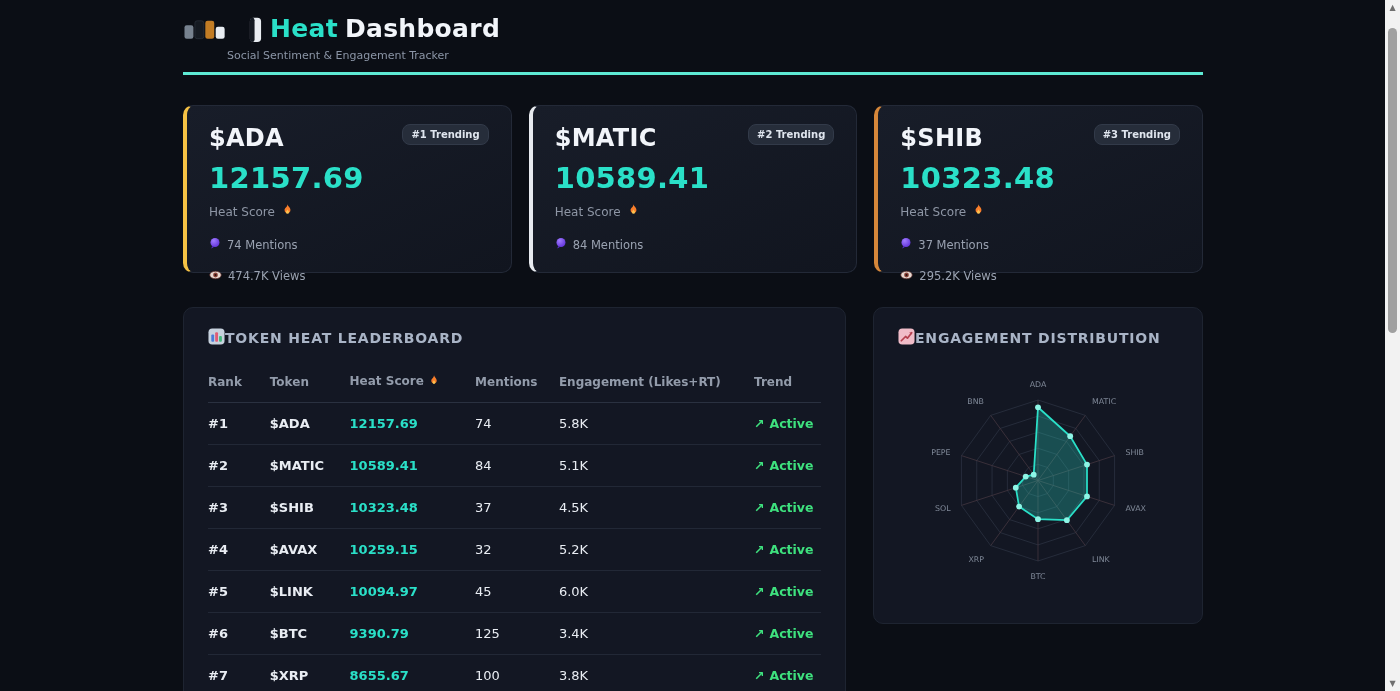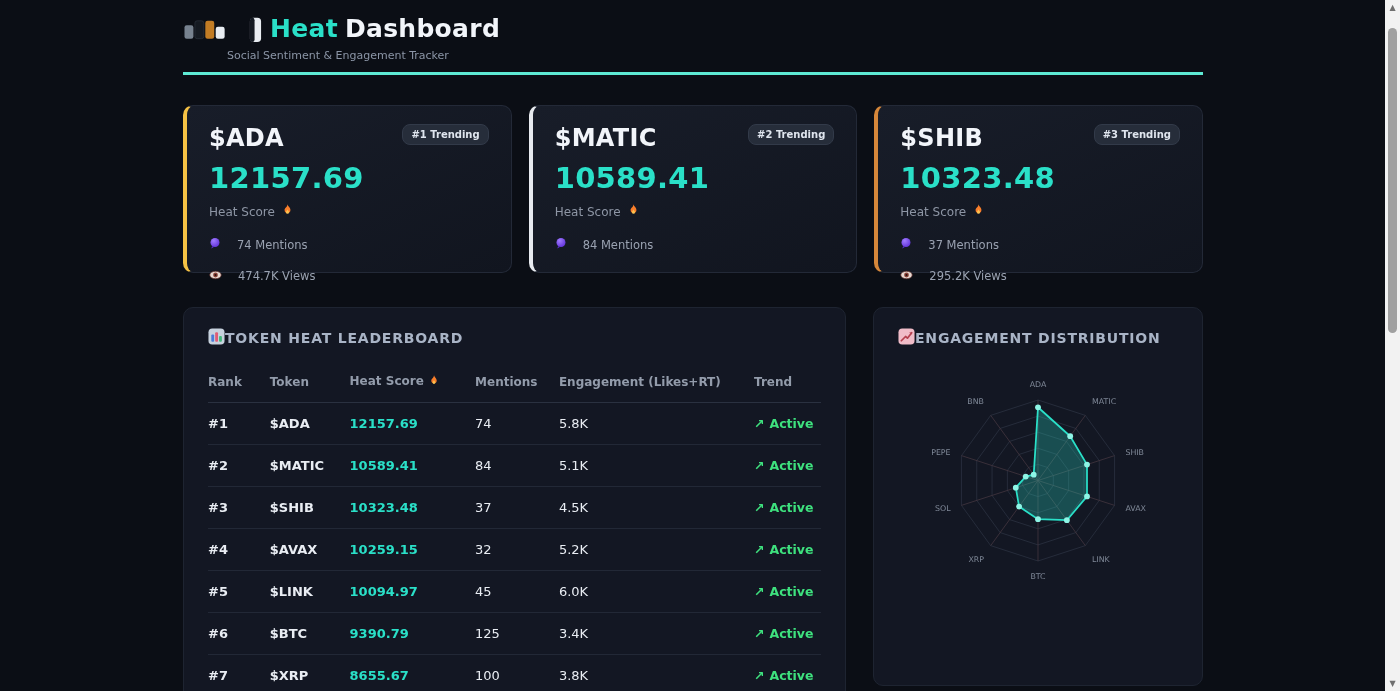--- a/index.html
+++ b/index.html
@@ -32,29 +32,29 @@
   .card { background:linear-gradient(155deg,#181d29 0%,#11151f 100%);
           border:1px solid #232937; border-left-width:4px; border-radius:10px;
           padding:18px 22px; height:168px; }
   .card-top { display:flex; justify-content:space-between; align-items:flex-start; }
   .card-token { font-size:24px; font-weight:800; color:#f2f5fa; letter-spacing:.3px; }
   .card-badge { background:#262d3a; border:1px solid #323a49; color:#dfe5ee;
                 font-size:10px; font-weight:700; border-radius:8px; padding:4px 8px; white-space:nowrap; }
   .card-score { font-size:29px; font-weight:800; color:#2ae0c8; margin-top:9px; letter-spacing:.3px; }
   .card-score-label { font-size:12px; color:#8e96a5; margin-top:8px; display:flex; align-items:center; gap:6px; }
   .card-stats { margin-top:13px; font-size:11.5px; color:#9aa2b1; }
-  .stat-line { display:flex; align-items:center; gap:16px; margin-top:17px; }
+  .stat-line { display:flex; align-items:center; gap:6px; margin-top:17px; }
 
   
   .main { display:grid; grid-template-columns:663px 330px; gap:27px; margin-top:34px; align-items:start; }
   .panel { background:#131723; border:1px solid #1e2431; border-radius:10px; padding:20px 24px; }
   .panel-title { display:flex; align-items:center; gap:0; font-size:14px; font-weight:800;
                  letter-spacing:.8px; color:#a9b4c6; }
   .leaderboard-panel { min-height:560px; }
-  .engagement-panel { height:379px; }
+  .engagement-panel { height:317px; }
 
   table { width:100%; border-collapse:collapse; margin-top:14px; }
   th { text-align:left; font-size:12px; font-weight:600; color:#939cab; padding:12px 0 12px 0; }
   th .th-flame { vertical-align:-2px; margin-left:4px; }
   td { font-size:13px; padding:13px 0; color:#e9edf3; }
   tbody tr td { border-top:1px solid #222836; }
   thead tr th { border-bottom:1px solid #2a3140; }
   td.rank { font-weight:600; }
   td.token { font-weight:800; }
   td.heat { font-weight:800; color:#2ae0c8; }

